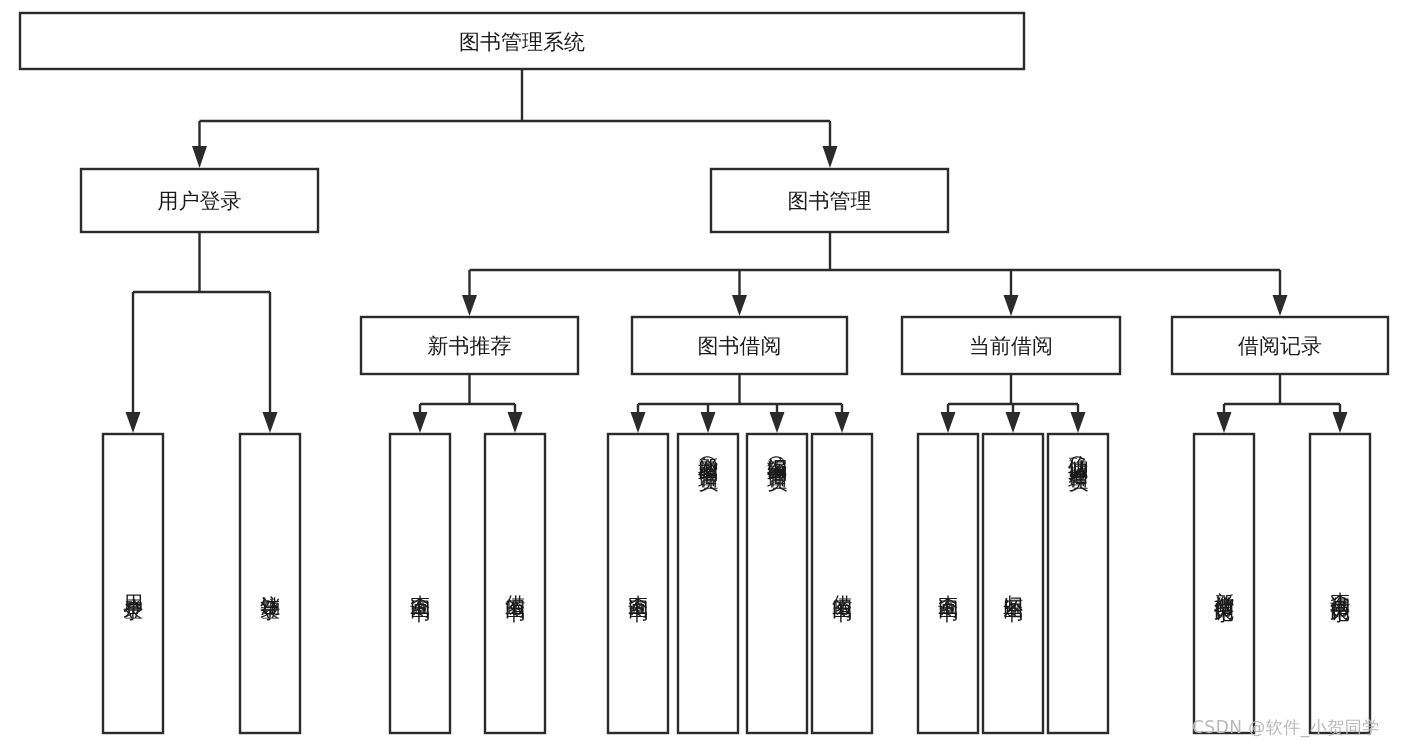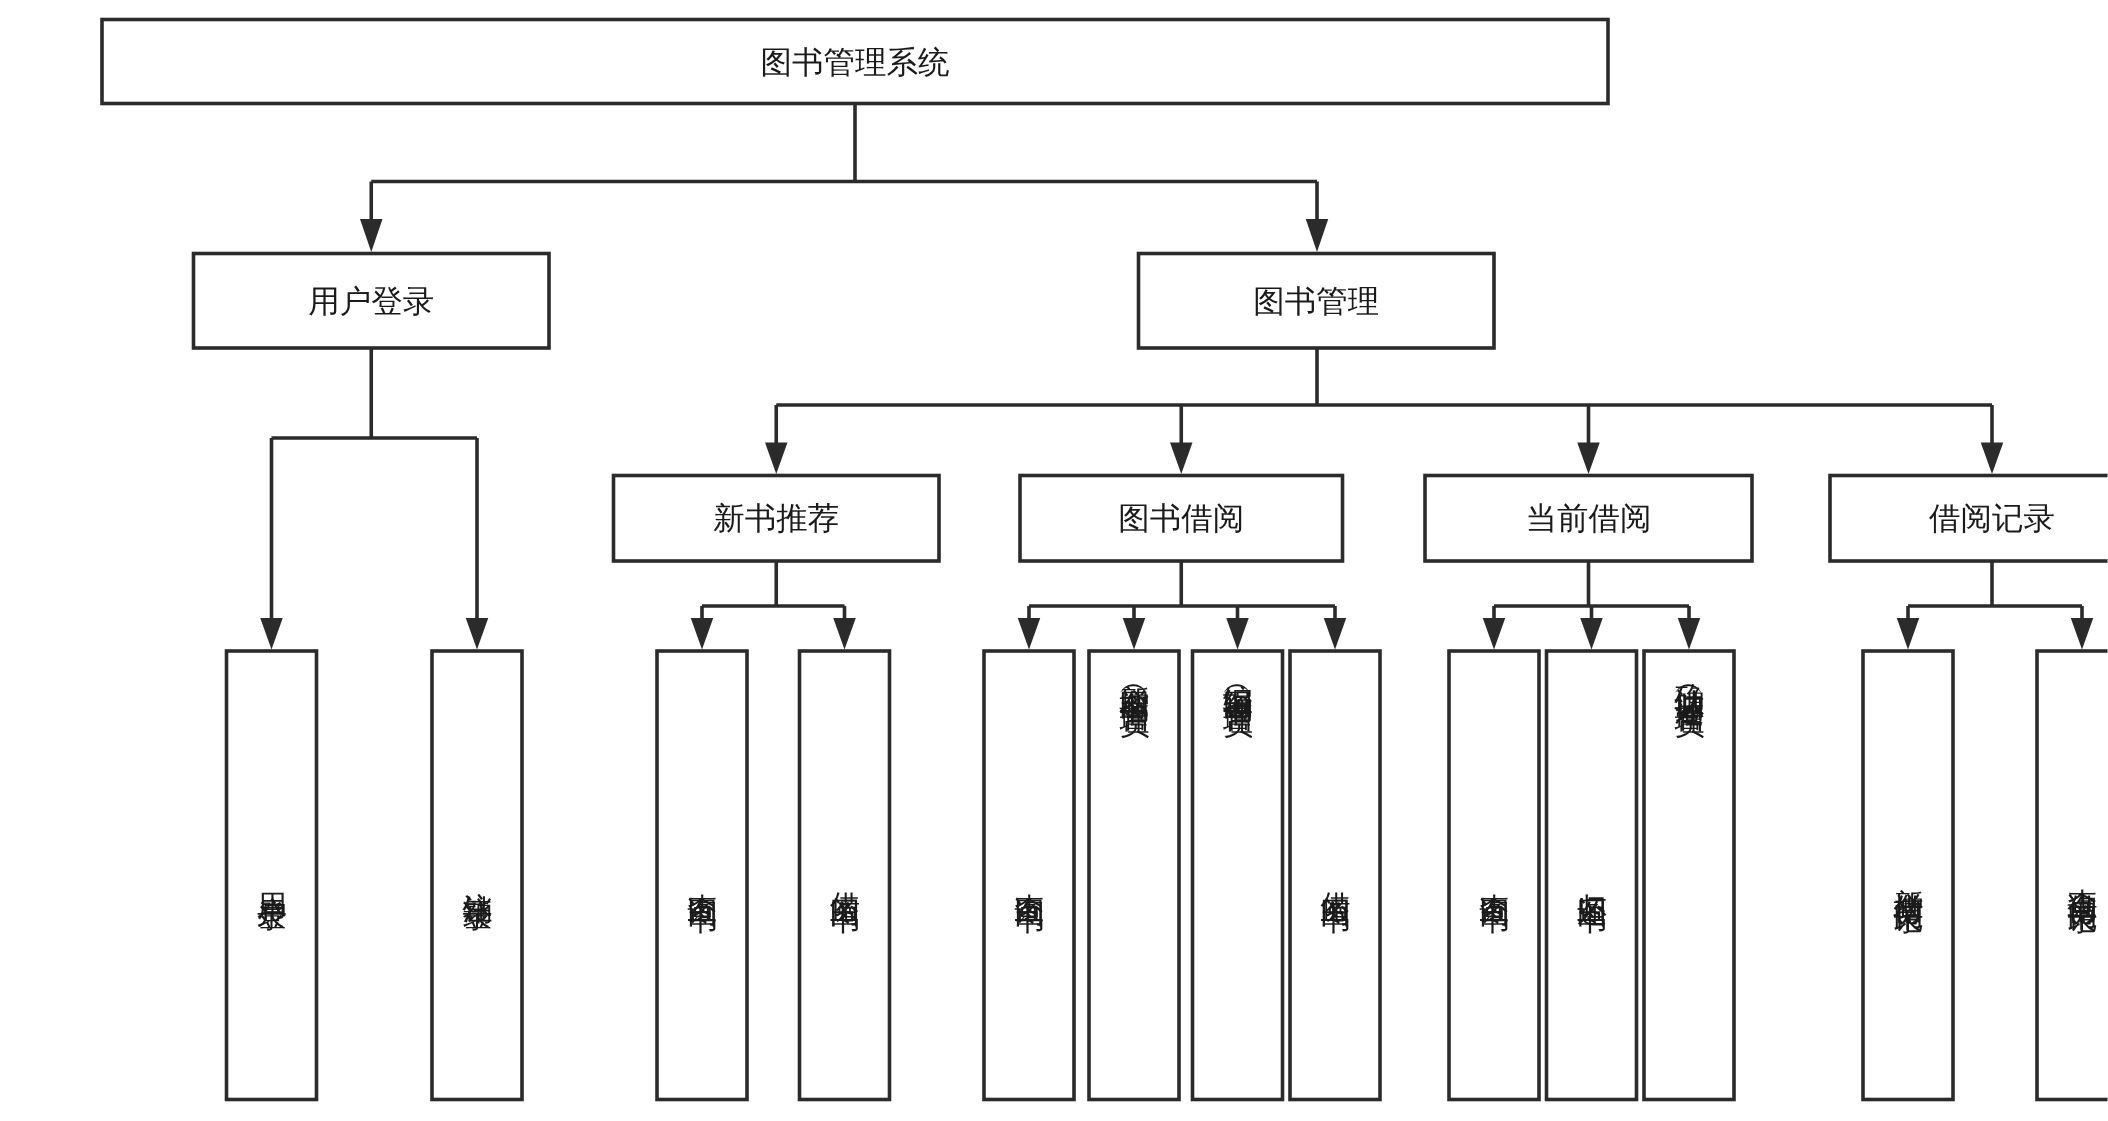--- a/index.html
+++ b/index.html
@@ -12,21 +12,20 @@
     height: 747px;
     font-family: "DejaVu Sans", "Liberation Sans", sans-serif;
     overflow: hidden;
     position: relative;
   }
   #diagram-root {
     position: relative;
     width: 1241px;
     height: 747px;
     background: #ffffff;
-    margin-left: 48px;
   }
   svg#tree-svg {
     position: absolute;
     left: 0;
     top: 0;
     width: 1405px;
     height: 747px;
     display: block;
   }
   .node-rect {
@@ -247,14 +246,15 @@
   <div class="leaf-label-wrap" style="left:1048px; top:440px; width:60px; height:293px; align-items:flex-start;">
     <span class="leaf-label">确认归还（管理员）</span>
   </div>
   <div class="leaf-label-wrap" style="left:1194px; top:434px; width:60px; height:299px;">
     <span class="leaf-label">新增借阅记录</span>
   </div>
   <div class="leaf-label-wrap" style="left:1310px; top:434px; width:60px; height:299px;">
     <span class="leaf-label">查询借阅记录</span>
   </div>
 
+  <div class="watermark" style="left:1192px; top:716px;">CSDN @软件_小贺同学</div>
 
 </div>
 
 </body></html>

